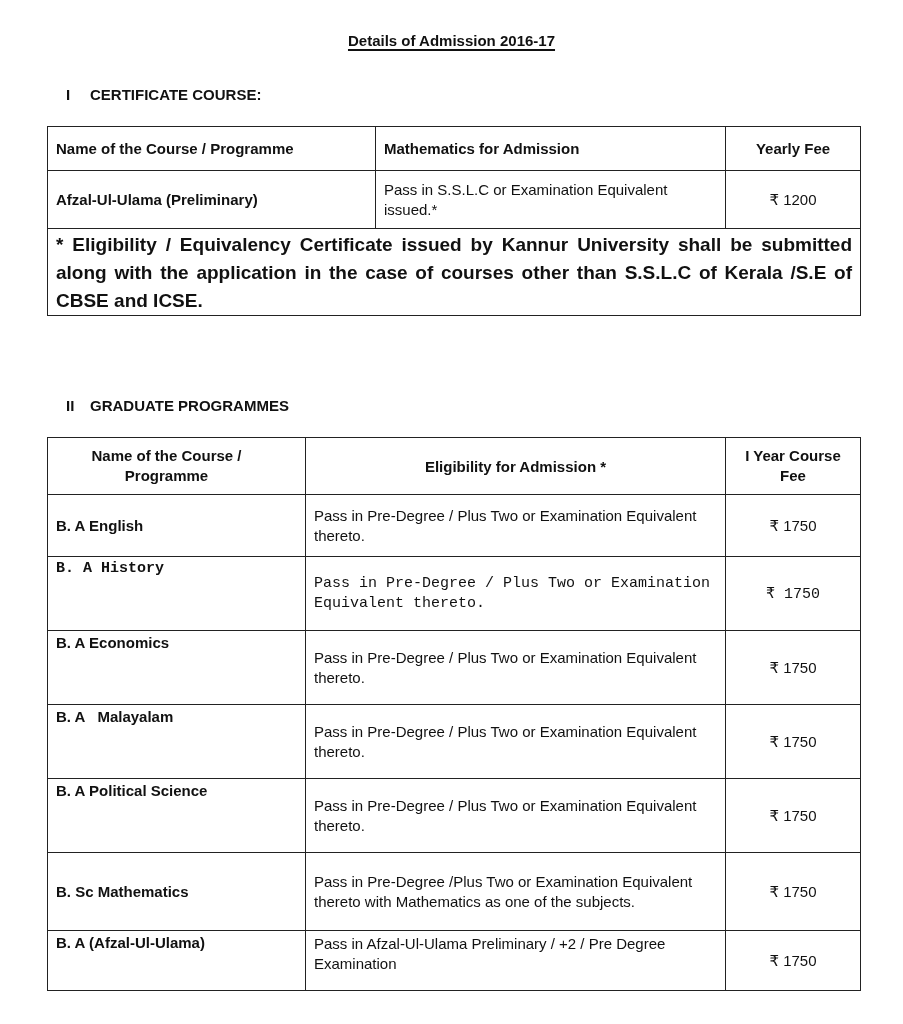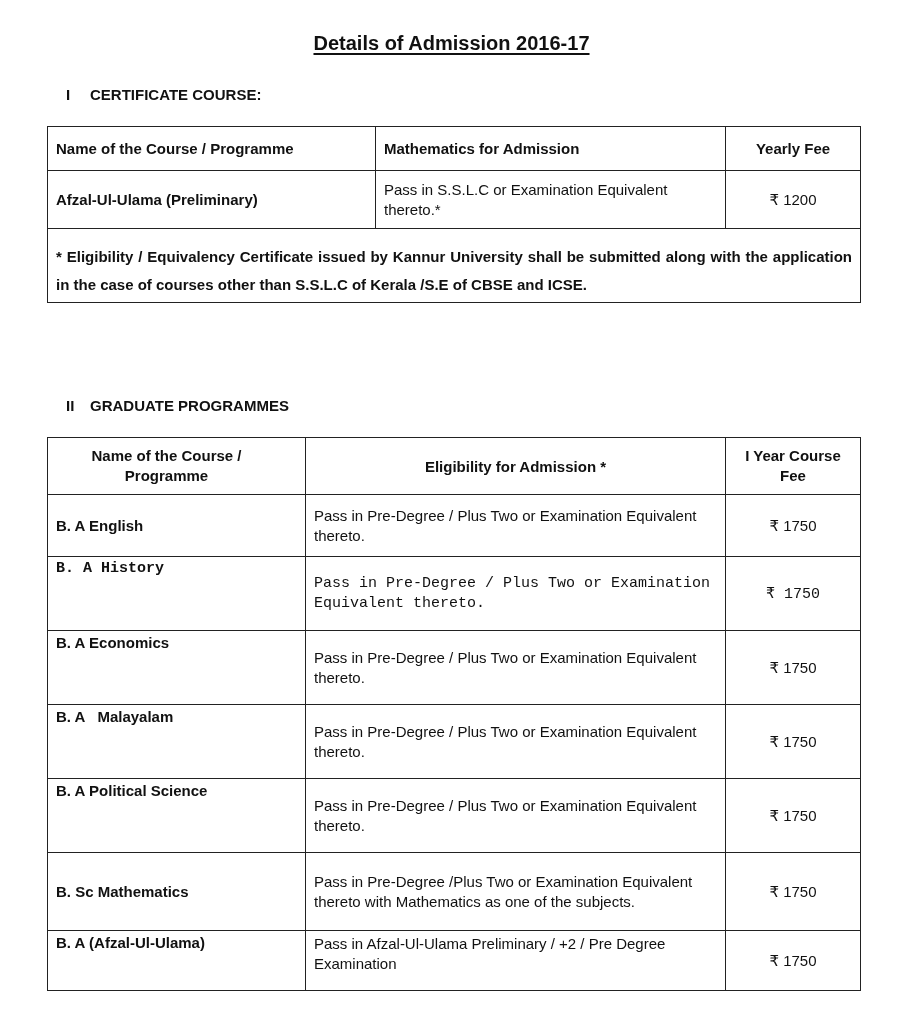--- a/index.html
+++ b/index.html
@@ -1,31 +1,31 @@
 <!DOCTYPE html>
 <html><head>
 <meta charset="utf-8">
 <style>
   html, body { margin: 0; padding: 0; background: #ffffff; }
   body { width: 903px; height: 1024px; position: relative; overflow: hidden;
          font-family: "Liberation Sans", "DejaVu Sans", sans-serif; color: #111; }
   .title { position: absolute; left: 0; width: 903px; top: 32px; text-align: center;
-           font-size: 20px; font-weight: bold; }
+           font-size: 15px; font-weight: bold; }
   .title span { text-decoration: underline; text-decoration-thickness: 2px; text-underline-offset: 3px; }
   .section { position: absolute; left: 66px; font-size: 15px; font-weight: bold; }
   .section .num { display: inline-block; width: 24px; }
   .section .lbl { text-underline-offset: 2px; }
   table { position: absolute; border-collapse: collapse; left: 47px; width: 813px; table-layout: fixed; }
   td, th { border: 1.5px solid #222; vertical-align: middle; padding: 0 8px; font-size: 15px; }
   th { font-weight: bold; }
   .b { font-weight: bold; }
   .c { text-align: center; }
   .top { vertical-align: top; padding-top: 3px; }
   .elig { font-size: 15px; line-height: 20px; }
-  .foot { font-weight: bold; font-size: 15px; line-height: 28px; vertical-align: top; padding-top: 14px; text-align: justify; }
+  .foot { font-weight: bold; font-size: 19px; line-height: 28px; vertical-align: top; padding-top: 2px; text-align: justify; }
 </style>
 </head>
 <body>
 
 <div class="title"><span>Details of Admission 2016-17</span></div>
 
 <div class="section" style="top:86px;">
   <span class="num">I</span><span class="lbl">CERTIFICATE COURSE:</span>
 </div>
 
@@ -36,21 +36,21 @@
       <col style="width:135px">
     </colgroup>
   <tbody>
       <tr style="height:44px;">
     <th style="text-align:left;">Name of the Course / Programme</th>
     <th style="text-align:left;">Mathematics for Admission</th>
     <th class="c">Yearly Fee</th>
   </tr>
   <tr style="height:58px;">
     <td class="b">Afzal-Ul-Ulama (Preliminary)</td>
-    <td class="elig">Pass in S.S.L.C or Examination Equivalent thereto.*</td>
+    <td class="elig">Pass in S.S.L.C or Examination Equivalent issued.*</td>
     <td class="c">₹ 1200</td>
   </tr>
   <tr style="height:74px;">
     <td colspan="3" class="foot">*    Eligibility / Equivalency Certificate issued by Kannur University shall be submitted along with the application in the case of courses other than S.S.L.C of Kerala /S.E of CBSE and ICSE.</td>
   </tr>
 </tbody>
   </table>
 
 <div class="section" style="top:397px;">
   <span class="num">II</span><span class="lbl">GRADUATE PROGRAMMES</span>

